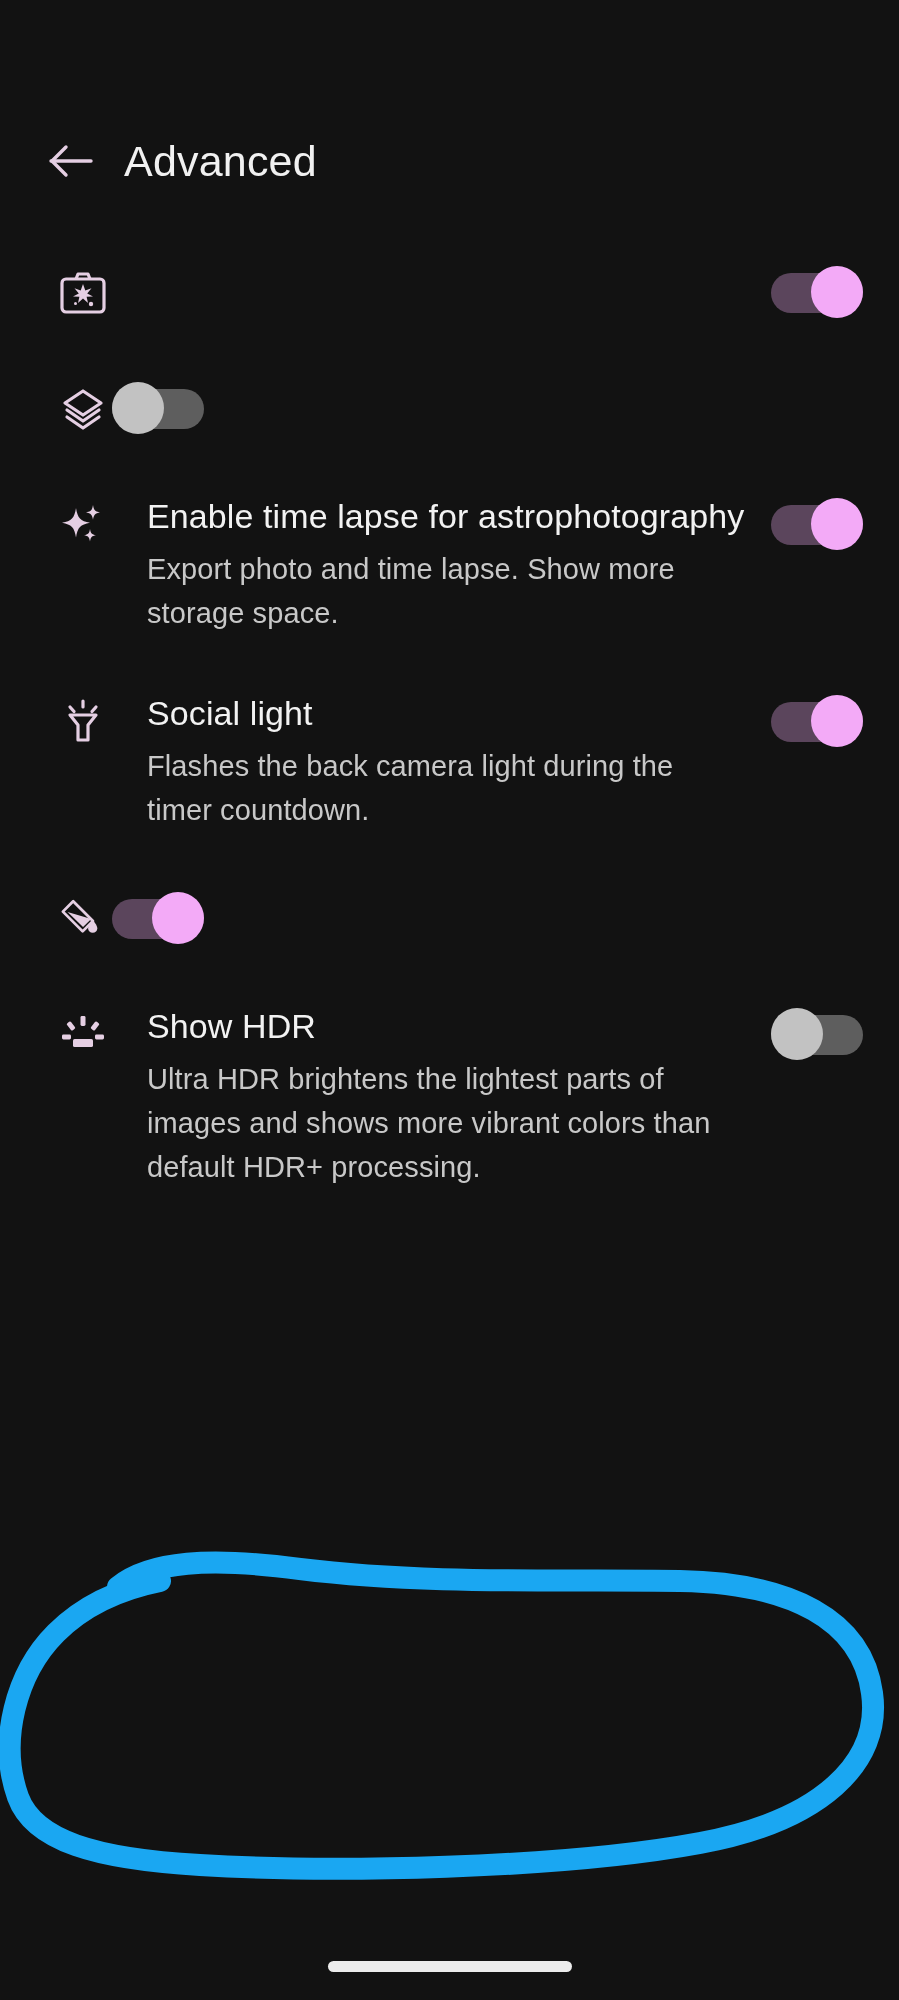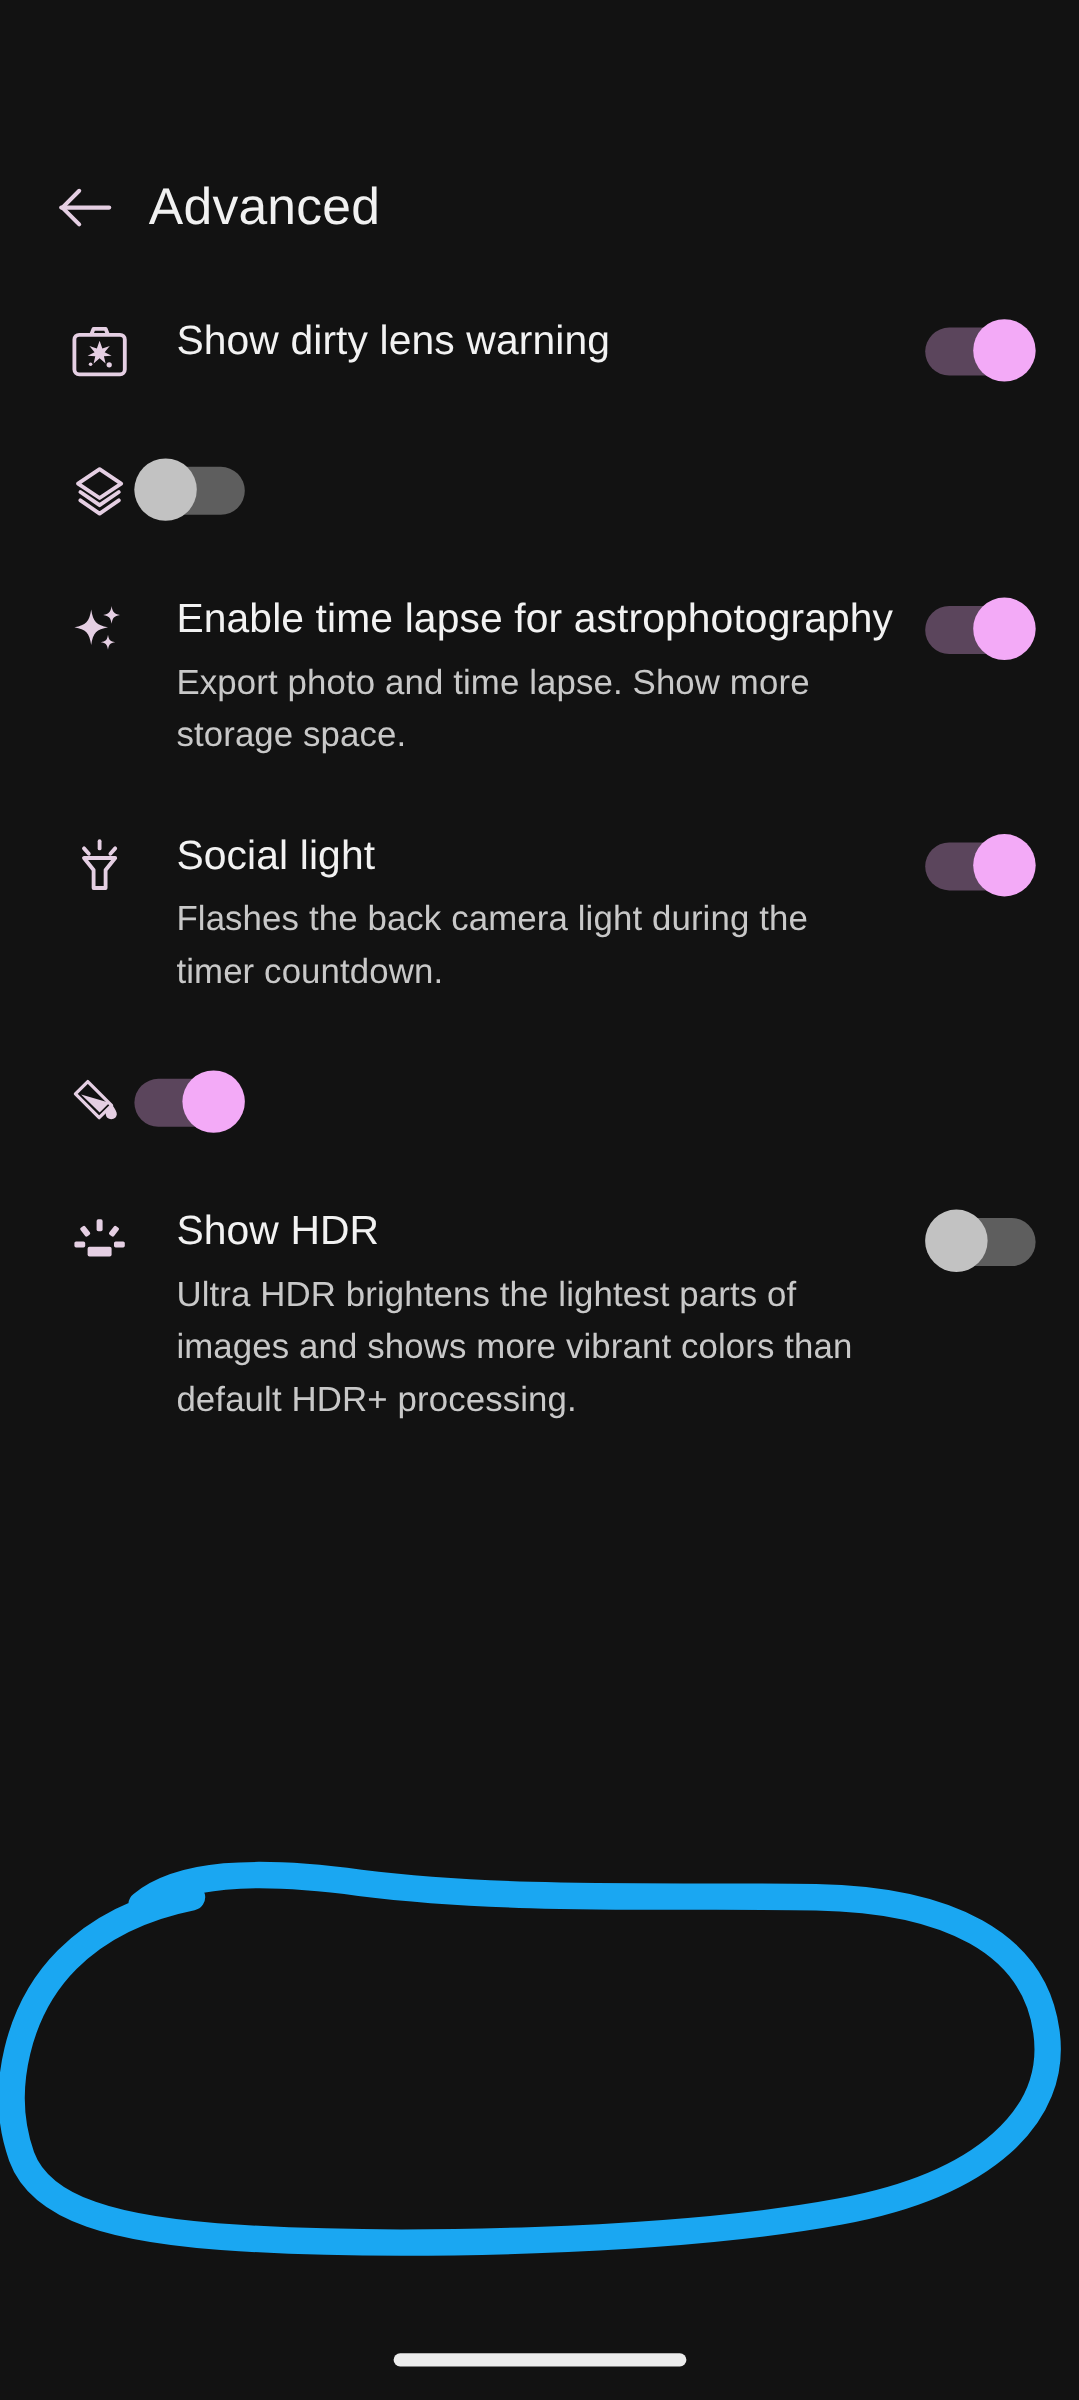--- a/index.html
+++ b/index.html
@@ -20,21 +20,21 @@
   .screen {
     position: relative;
     width: 899px;
     height: 2000px;
     background: #121212;
   }
 
   
   .appbar {
     position: absolute;
-    top: 130px;
+    top: 118px;
     left: 0;
     width: 899px;
     height: 86px;
     display: flex;
     align-items: center;
     padding-left: 44px;
   }
 
   .back-btn {
     width: 54px;
@@ -187,21 +187,20 @@
           <g fill="#e5cfe3">
             <path d="M24 14 L26.3 20.5 L32.5 18.3 L28.2 23.5 L34 26.5 L27.6 26.8
                      L29 33 L24 28.6 L19 33 L20.4 26.8 L14 26.5 L19.8 23.5
                      L15.5 18.3 L21.7 20.5 Z"></path>
             <circle cx="32" cy="34" r="2.2"></circle>
             <circle cx="16.5" cy="33.5" r="1.5"></circle>
           </g>
         </svg>
       </div>
       <div class="row-text">
-        <div class="row-title">Show dirty lens warning</div>
       </div>
       <div class="switch on">
         <div class="track"></div>
         <div class="thumb"></div>
       </div>
     </div>
 
     <div class="row">
       <div class="row-icon">
         <svg width="48" height="46" viewBox="0 0 48 46">

